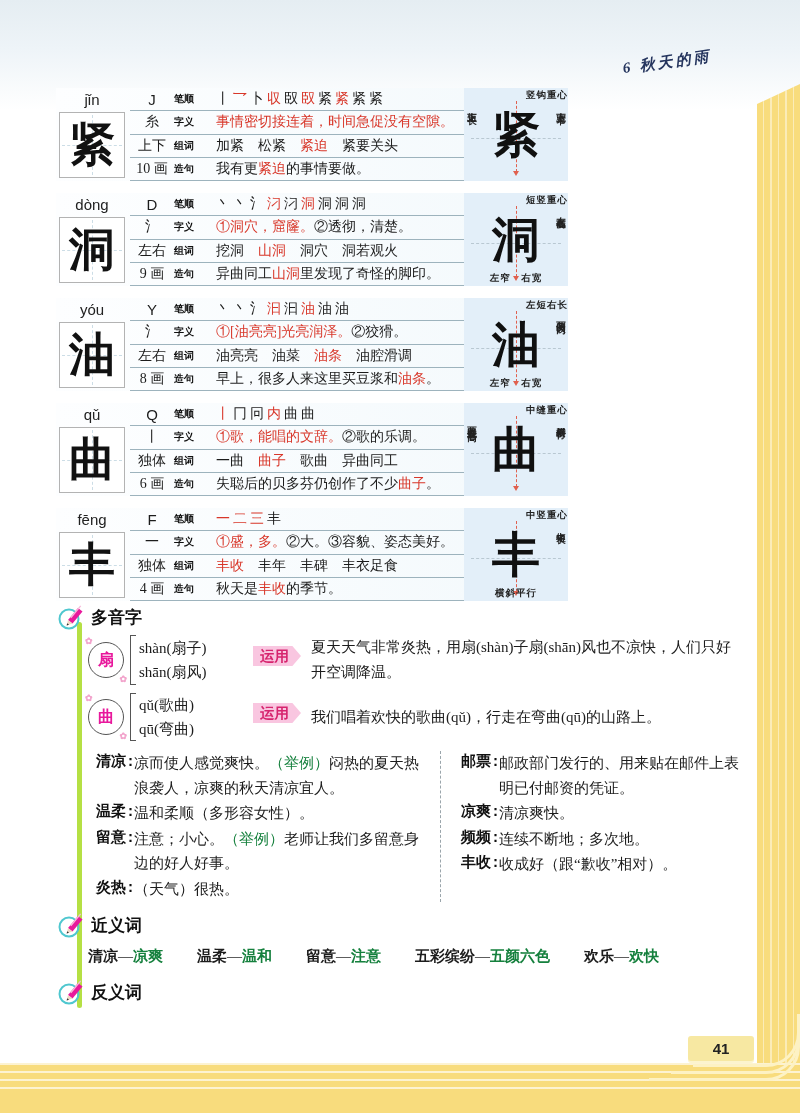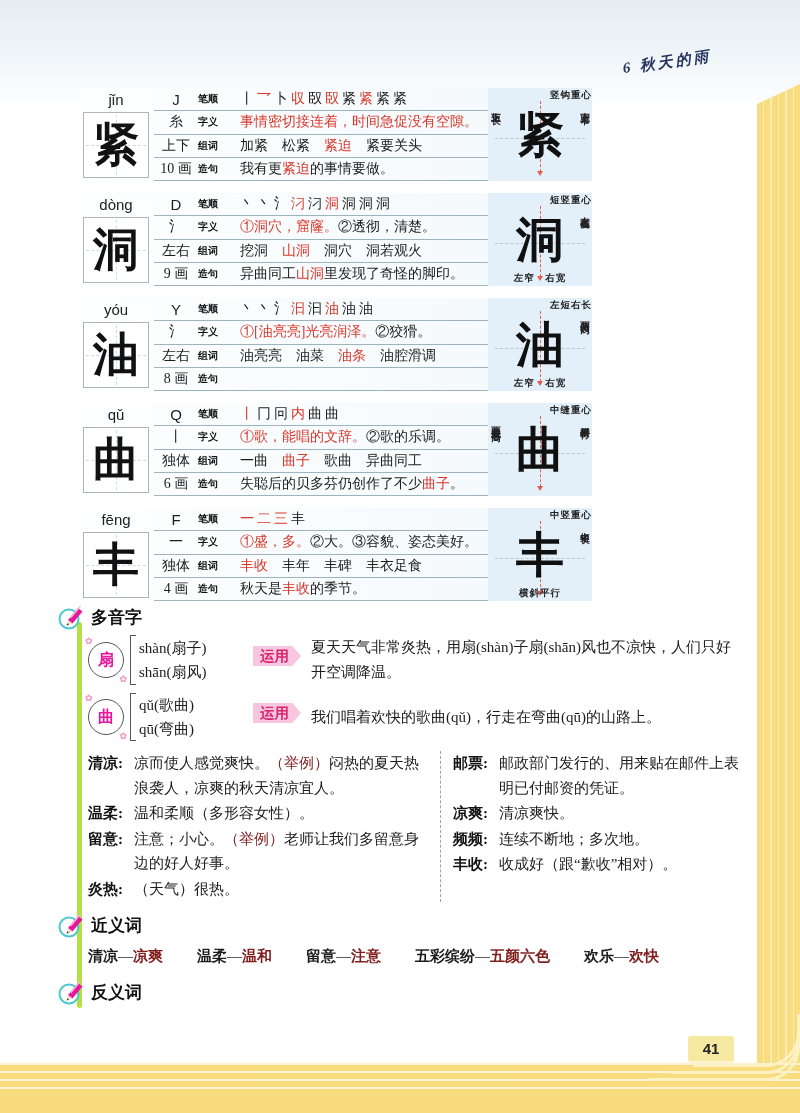--- a/index.html
+++ b/index.html
@@ -17,25 +17,25 @@
   .edge-bottom .lines{position:absolute;left:0;top:0;width:100%;height:30px;
               background:repeating-linear-gradient(180deg,rgba(255,255,255,.65) 0 1.6px,transparent 1.6px 8px);}
   .arc{position:absolute;right:0;background:transparent;border-right:3px solid #fdf2c4;
        border-bottom:3px solid #fdf2c4;border-bottom-right-radius:34px;}
   .arc1{bottom:46px;width:104px;height:40px;}
   .arc2{bottom:39px;width:126px;height:52px;}
   .arc3{bottom:32px;width:148px;height:64px;}
   .chapter-header{position:absolute;left:622px;top:48px;width:160px;
       font-style:italic;font-weight:bold;font-size:15px;letter-spacing:3px;color:#25355e;
       transform:rotate(-8deg);font-family:"Liberation Serif",serif;}
-  .pagenum{position:absolute;left:688px;top:1036px;width:46px;height:25px;background:#f7e8a2;
+  .pagenum{position:absolute;left:688px;top:1036px;width:66px;height:25px;background:#f7e8a2;
       border-radius:3px;box-shadow:0 2px 0 #fcf4cd;display:flex;align-items:center;justify-content:center;
       font-family:"Liberation Sans",sans-serif;font-weight:bold;font-size:15px;color:#222;}
   
-  .entries{position:absolute;left:80px;top:88px;width:512px;}
+  .entries{position:absolute;left:56px;top:88px;width:512px;}
   .entry{display:flex;height:93px;margin-bottom:12px;background:linear-gradient(90deg,#fdfeff,#f3f9fc);}
   .char-col{width:72px;display:flex;flex-direction:column;align-items:center;}
   .pinyin{height:24px;line-height:24px;font-family:"Liberation Sans","DejaVu Sans",sans-serif;
           font-size:15px;color:#222;}
   .char-box{position:relative;width:64px;height:64px;background:#fff;border:1px solid #b3b3b3;}
   .char-box::before{content:"";position:absolute;left:50%;top:2px;bottom:2px;border-left:1px dashed #ccdde6;}
   .char-box::after{content:"";position:absolute;top:50%;left:2px;right:2px;border-top:1px dashed #ccdde6;}
   .char-big{position:absolute;inset:0;display:flex;align-items:center;justify-content:center;
             font-size:46px;font-weight:bold;color:#111;z-index:1;}
   .table-col{flex:1;display:flex;flex-direction:column;margin-left:2px;border-bottom:1px solid #9db3bd;}
@@ -61,42 +61,42 @@
   .demo .an-bottom{position:absolute;bottom:1px;left:0;right:0;text-align:center;z-index:2;}
   .demo .an{font-family:"Liberation Sans",sans-serif;font-weight:bold;font-size:9.5px;color:#222;
             letter-spacing:1px;}
   
   .greenbar{position:absolute;left:77px;top:622px;width:5px;height:386px;background:#b5e044;border-radius:3px;}
   .sections{position:absolute;left:64px;top:604px;width:680px;}
   .sec-head{display:flex;align-items:center;gap:7px;margin:0 0 5px -6px;
             font-family:"Liberation Sans","DejaVu Sans",sans-serif;font-weight:bold;font-size:17px;color:#111;}
   .sec{margin-bottom:10px;}
   .sec-body{padding-left:24px;}
-  .c-k{color:#1c1c1c;} .c-r{color:#d8372a;} .c-m{color:#7f1d1d;}
+  .c-k{color:#1c1c1c;} .c-r{color:#d8372a;} .c-m{color:#15803d;}
   
   .dy-item{display:flex;align-items:center;margin-bottom:8px;}
   .dy-circle{width:34px;height:34px;border:1.4px solid #555;border-radius:50%;flex:none;
              display:flex;align-items:center;justify-content:center;position:relative;
              font-size:16px;font-weight:bold;color:#e8189c;margin-right:6px;}
   .dy-circle::before{content:"✿";position:absolute;left:-4px;top:-7px;font-size:9px;color:#f2a4cc;}
   .dy-circle::after{content:"✿";position:absolute;right:-4px;bottom:-7px;font-size:9px;color:#f2a4cc;}
   .dy-bracket{width:5px;align-self:stretch;border-left:1.3px solid #555;border-top:1.3px solid #555;
               border-bottom:1.3px solid #555;margin-right:3px;}
   .dy-readings{width:108px;flex:none;font-size:15px;line-height:24px;}
   .dy-readings div{white-space:nowrap;}
   .badge{flex:none;margin:0 10px 8px 6px;background:#f9c6e0;color:#d6246e;font-weight:bold;
          font-family:"Liberation Sans",sans-serif;font-size:14.5px;line-height:20px;padding:0 12px 0 7px;
          clip-path:polygon(0 0,82% 0,100% 50%,82% 100%,0 100%);}
   .dy-usage{flex:1;font-size:15px;line-height:25px;}
   
   .ciyu{display:flex;}
   .ciyu .colL{width:352px;flex:none;padding-right:14px;box-sizing:border-box;}
   .ciyu .colR{flex:1;border-left:1px dashed #9aa5ab;padding-left:12px;}
   .def{position:relative;padding-left:46px;font-size:15px;line-height:24.5px;margin-bottom:1px;}
-  .def .term{position:absolute;left:0;top:0;font-family:Liberation Serif, serif;
+  .def .term{position:absolute;left:8px;top:0;font-family:Liberation Mono, monospace;
              font-weight:bold;color:#111;}
   
   .pairs{display:flex;flex-wrap:wrap;gap:4px 34px;font-size:15px;line-height:26px;}
   .pair .w2{font-weight:bold;}
   .pencil{flex:none;}
 </style>
 </head>
 <body>
 
 <div class="stage">
@@ -207,20 +207,21 @@
             <div class="cell-c"><span class="c-r">①[油亮亮]光亮润泽。</span><span class="c-k">②狡猾。</span></div>
           </div>
           <div class="trow">
             <div class="cell-a">左右</div>
             <div class="cell-lab">组词</div>
             <div class="cell-c"><span class="c-k">油亮亮　油菜　</span><span class="c-r">油条</span><span class="c-k">　油腔滑调</span></div>
           </div>
           <div class="trow">
             <div class="cell-a">8 画</div>
             <div class="cell-lab">造句</div>
+            <div class="cell-c"><span class="c-k">早上，很多人来这里买豆浆和</span><span class="c-r">油条</span><span class="c-k">。</span></div>
           </div>
         </div>
         <div class="demo">
           <div class="hline"></div>
           <div class="dchar">油</div>
           <div class="an-top an">左短右长</div>
           <div class="an-right an">两侧内收</div>
           <div class="an-bottom an">左窄　右宽</div>
         </div>
       </div>

